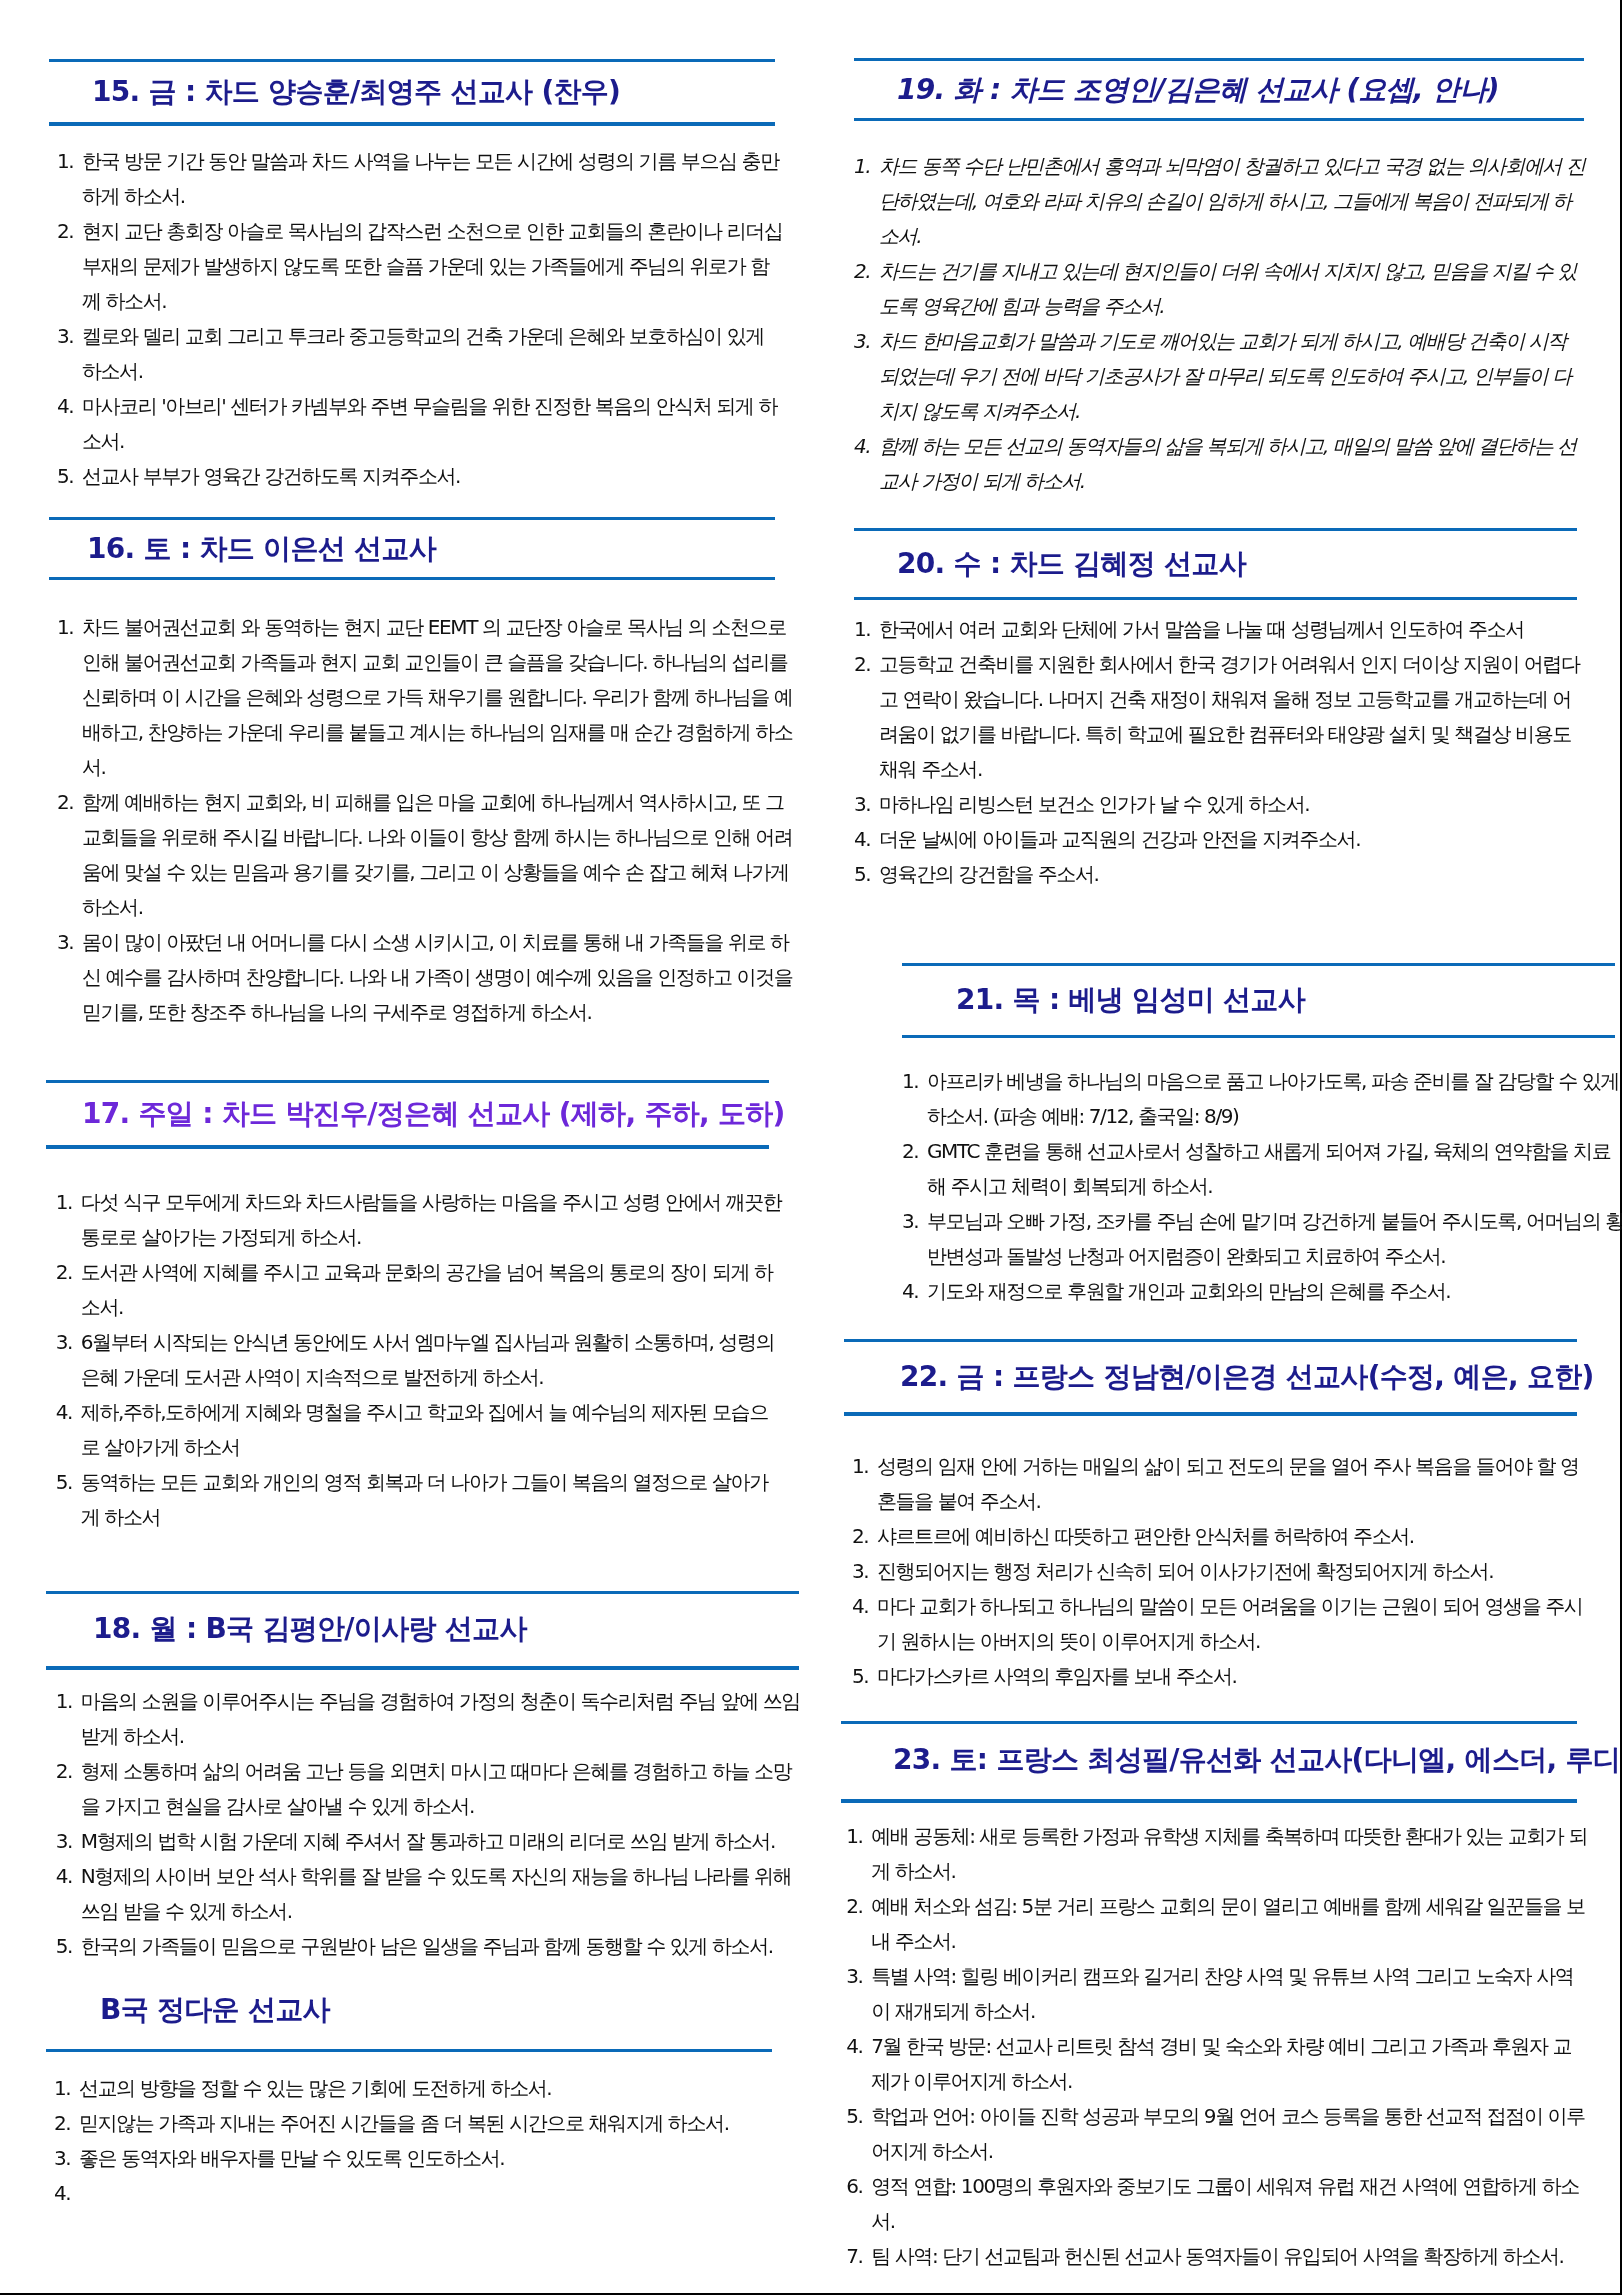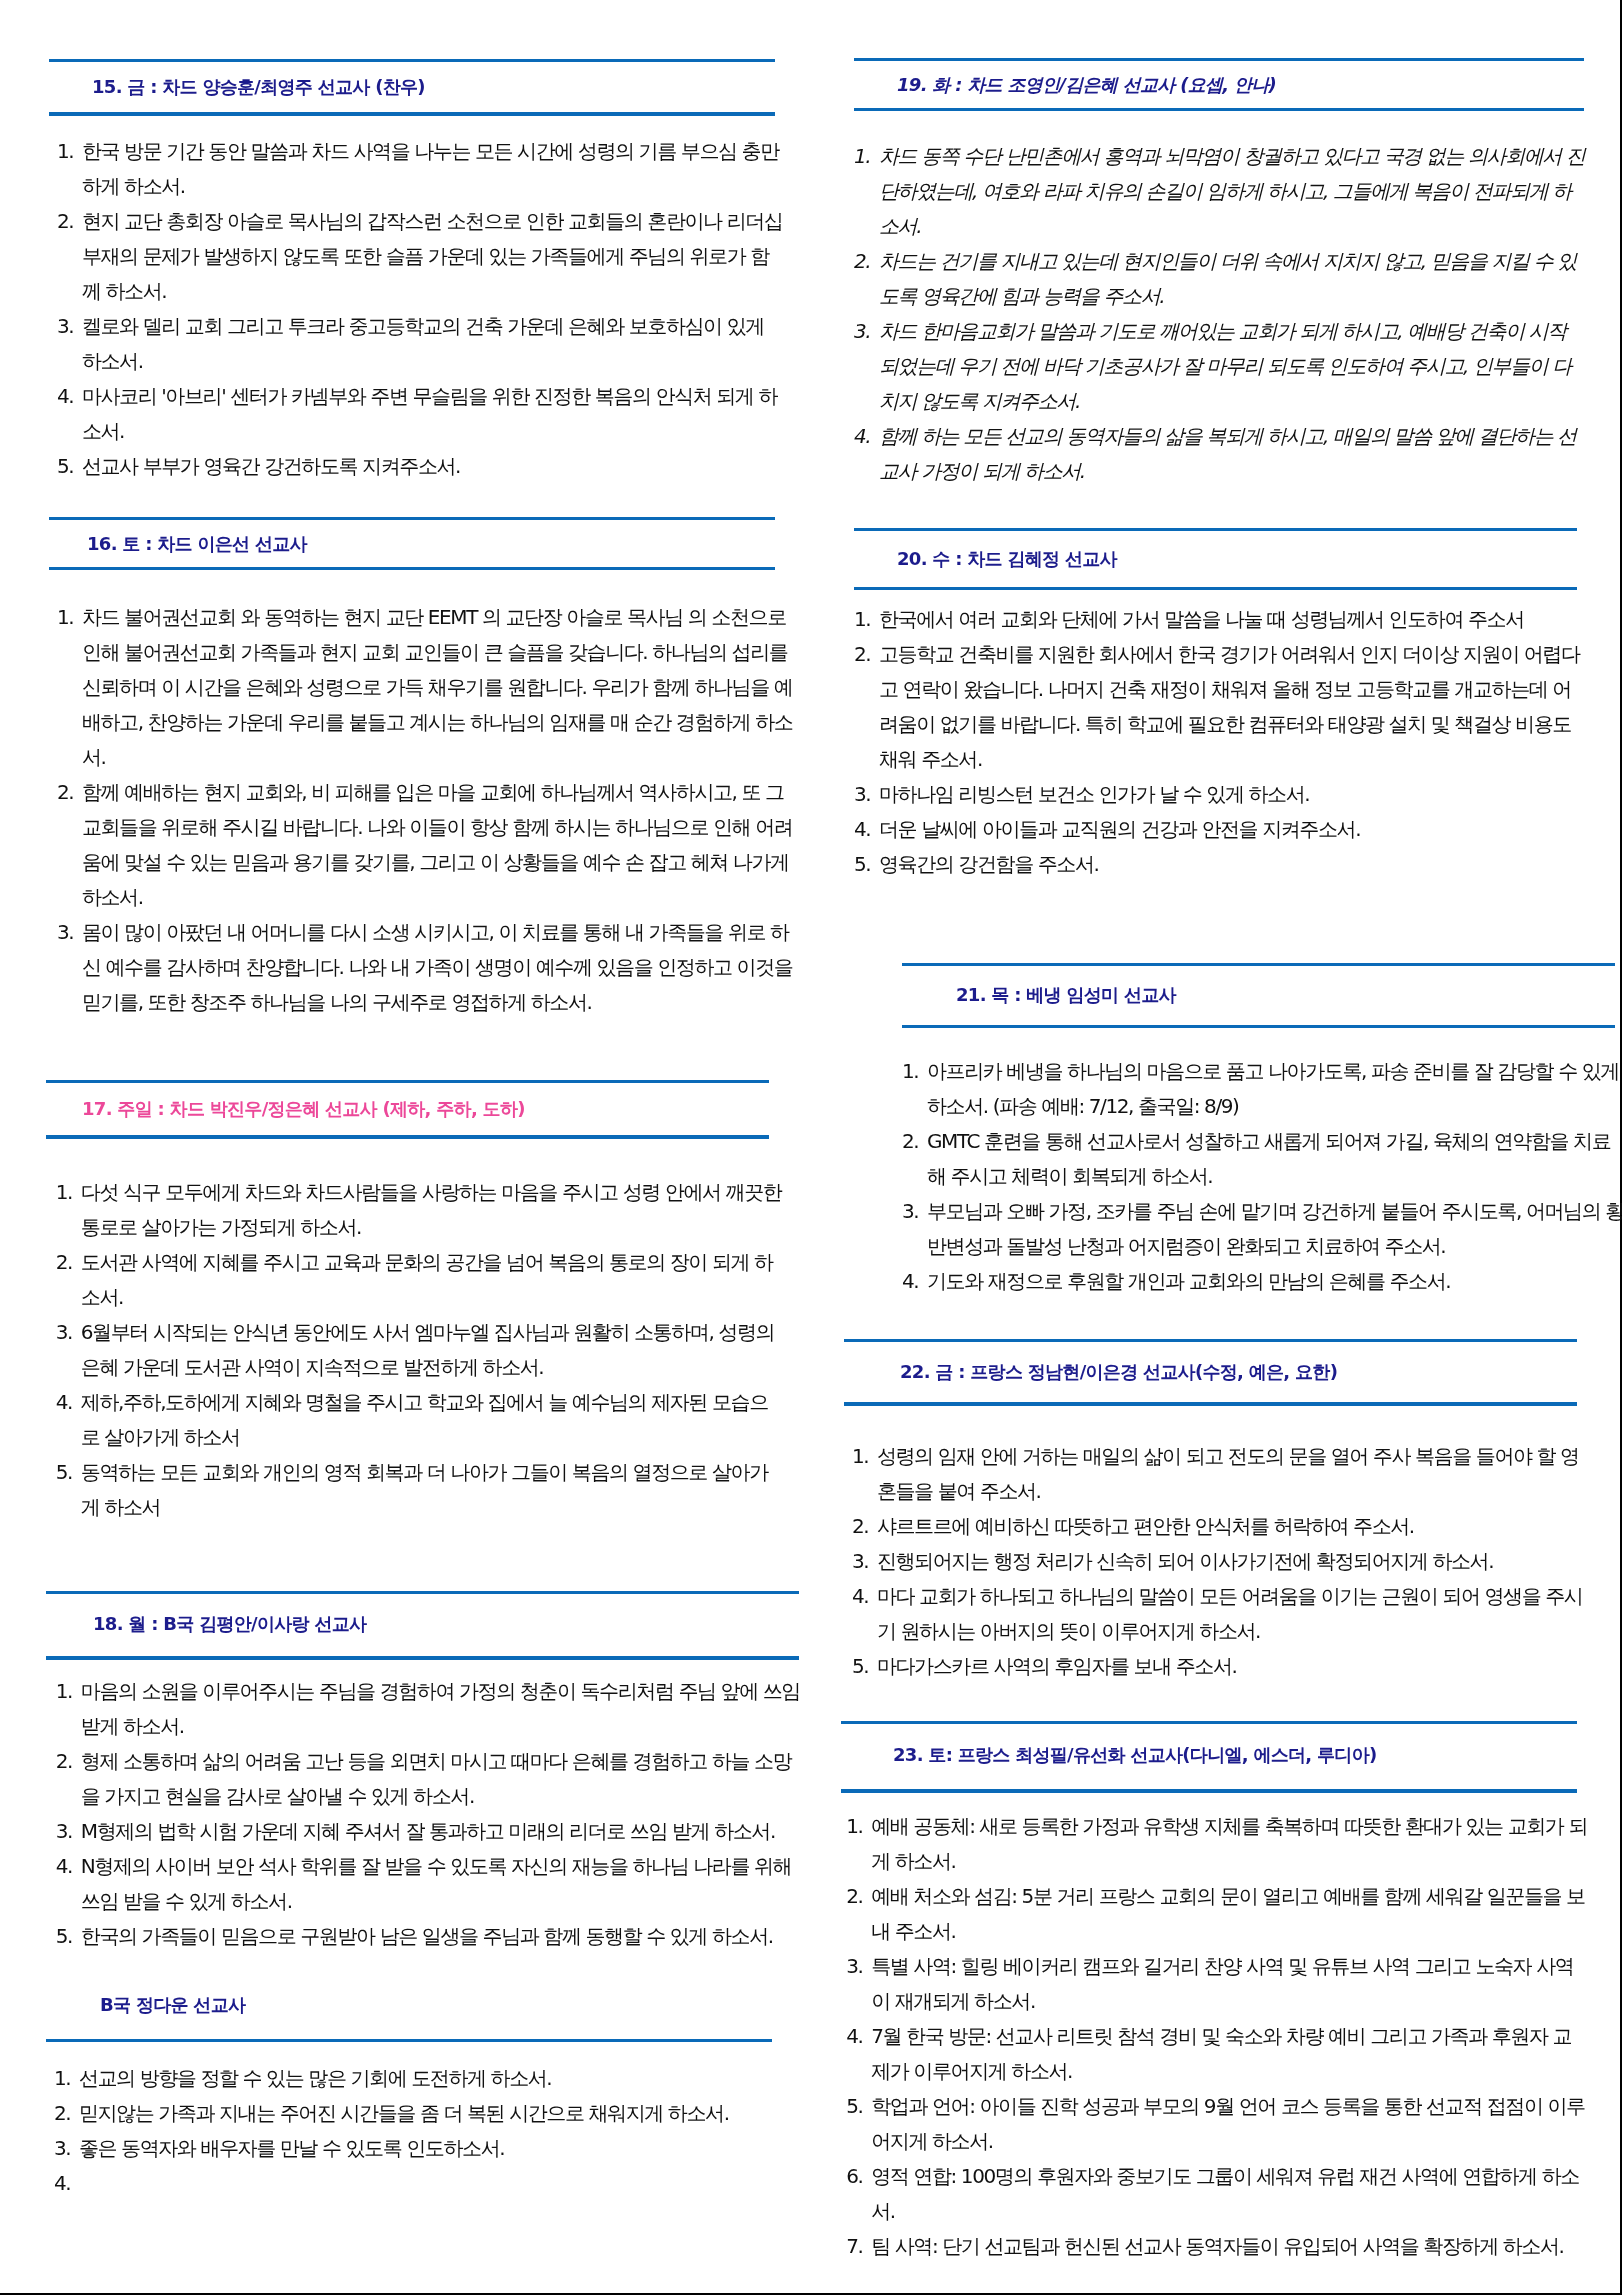--- a/index.html
+++ b/index.html
@@ -8,24 +8,24 @@
     font-family: "DejaVu Sans", "Liberation Sans", sans-serif;
     color: #111111;
   }
   .page-frame {
     position: absolute; left: 0; top: 0; width: 1620px; height: 2293px;
     border-right: 2.6px solid #000; border-bottom: 2.6px solid #000;
   }
   .section { position: absolute; }
   .rule { height: 3.3px; background: #0a6ab8; }
   .head {
-    font-weight: bold; font-size: 18px; letter-spacing: -0.7px;
+    font-weight: bold; font-size: 28px; letter-spacing: -0.7px;
     color: #1c1c8c; white-space: nowrap; line-height: 1;
   }
-  .head.red { color: #ec4899; }
+  .head.red { color: #6d28d9; }
   ol.items { margin: 0; padding: 0; list-style: none; }
   ol.items li {
     position: relative; font-size: 20px; line-height: 35px;
     letter-spacing: -1.4px; padding-left: 25px; white-space: normal;
   }
   ol.items li .num { position: absolute; left: 0; top: 0; }
 </style>
 </head>
 <body>
 

